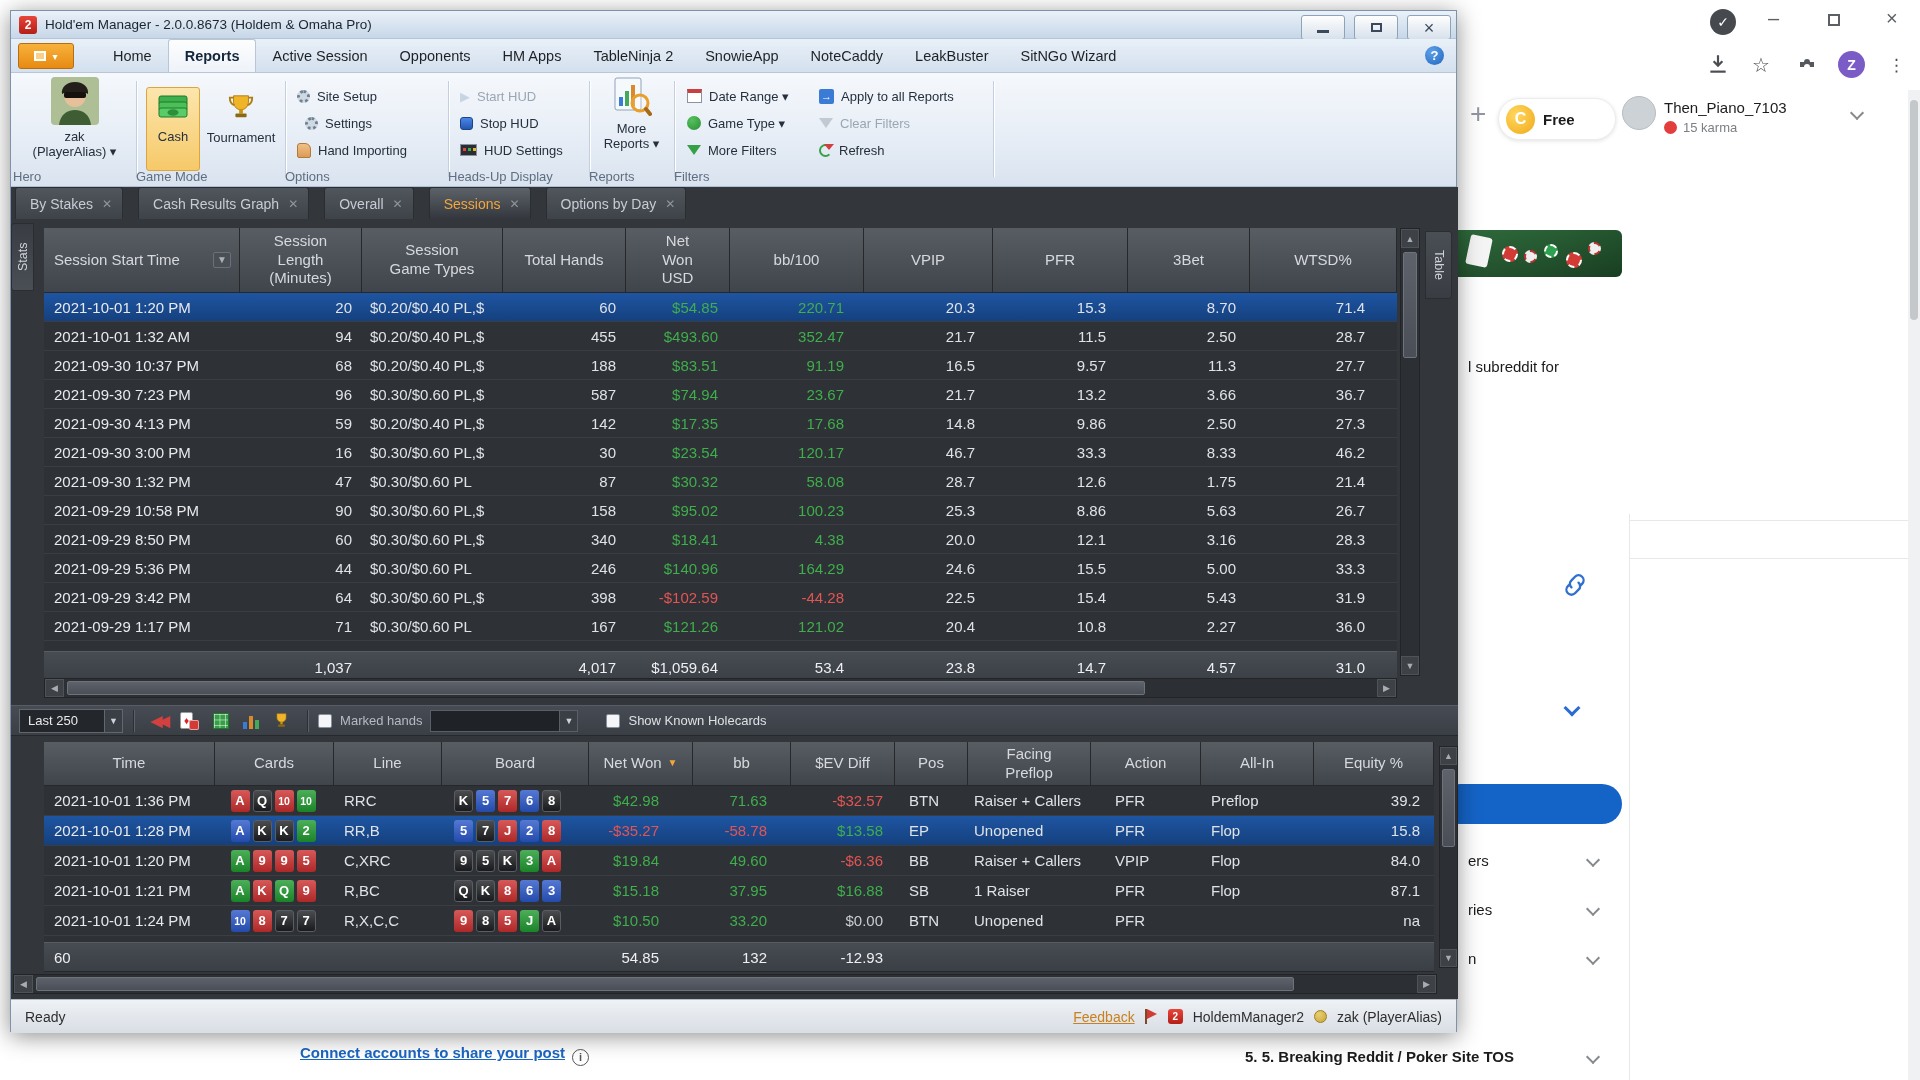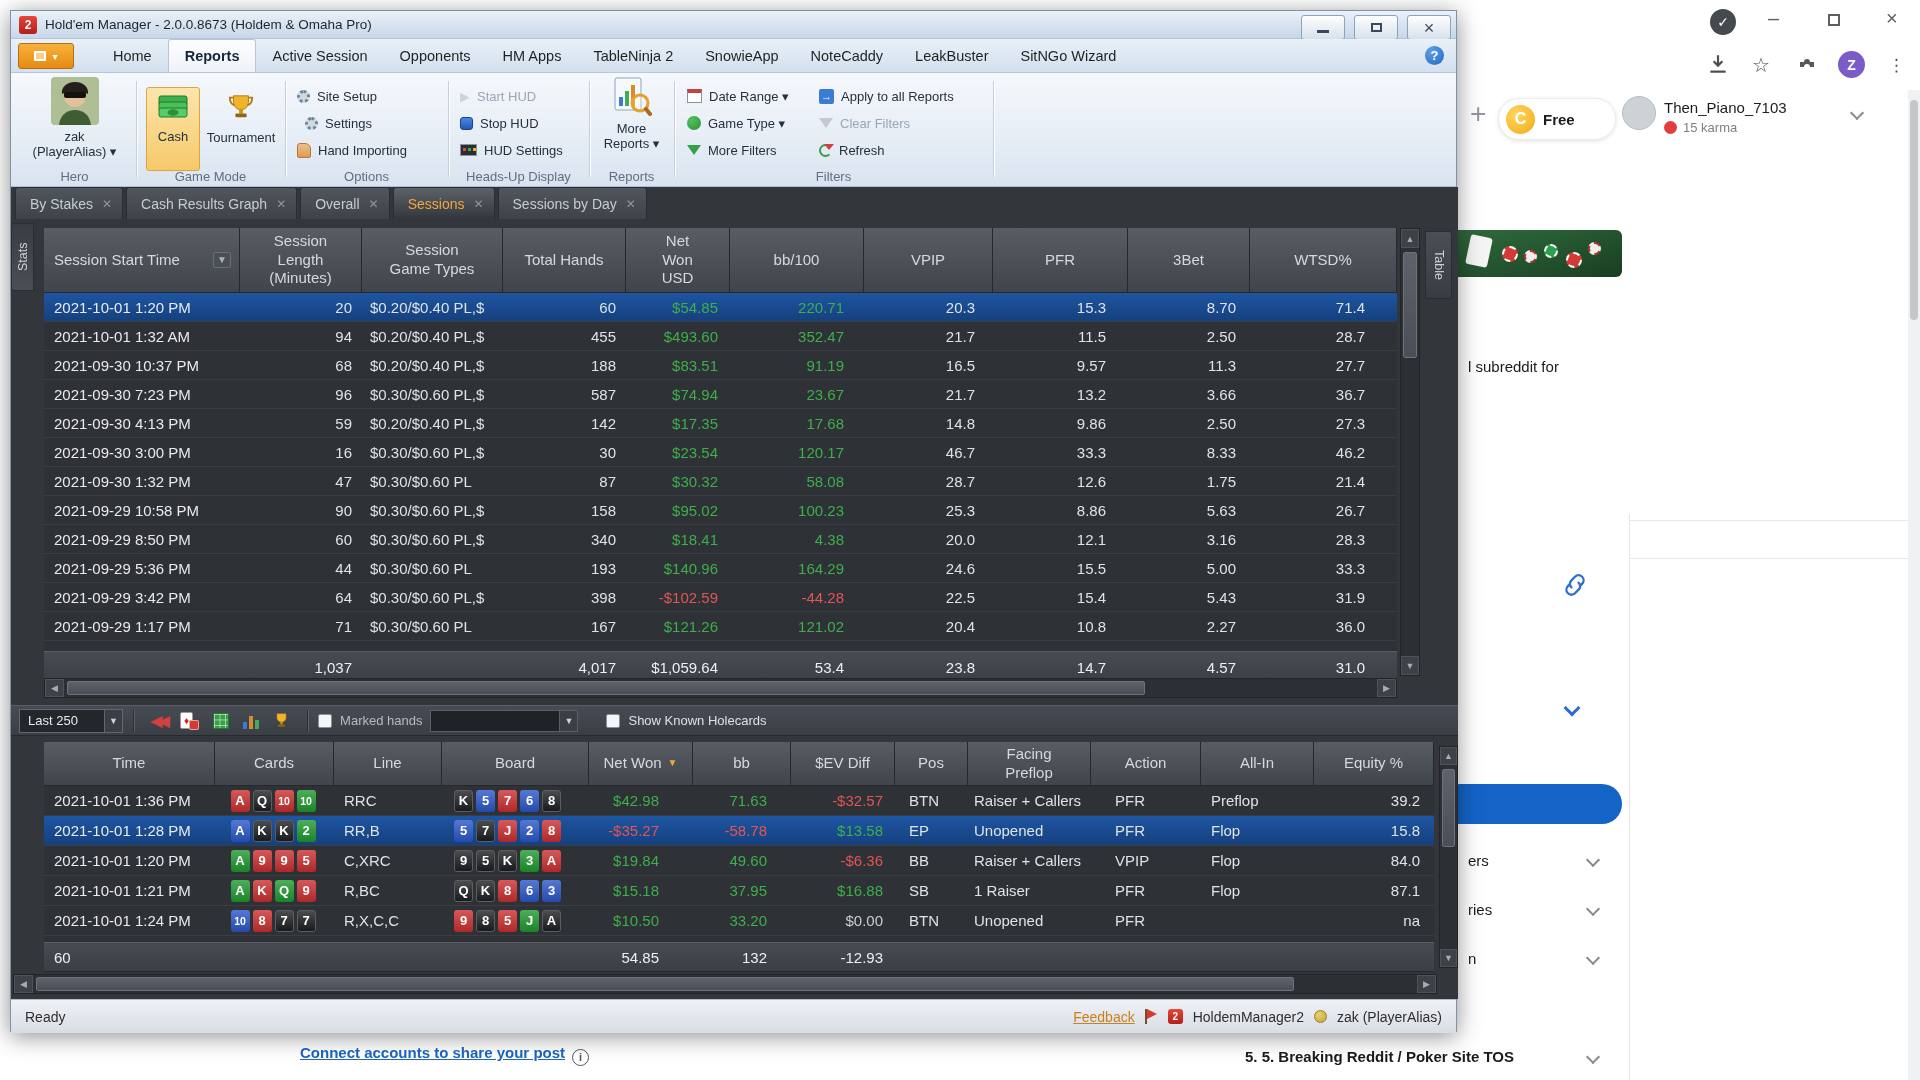--- a/index.html
+++ b/index.html
@@ -54,21 +54,21 @@
 .appbtn{position:absolute;left:7px;top:4px;width:56px;height:26px;border-radius:3px;background:linear-gradient(#f7b23c,#e78a12);border:1px solid #b86e10;display:flex;align-items:center;justify-content:center;gap:6px}
 .appbtn-ic{width:12px;height:10px;border:2px solid #fff;background:#f9d08a}
 .appbtn-car{color:#fff;font-size:10px}
 .menu-tabs{display:flex;margin-left:86px}
 .menu-tab{padding:0 16px;font-size:14.5px;color:#1e2124;display:flex;align-items:center}
 .menu-tab.active{background:linear-gradient(#fdfdfe,#eef3f9);border:1px solid #b9c6d6;border-bottom:none;border-radius:3px 3px 0 0;font-weight:bold;color:#14263c}
 .help{position:absolute;right:12px;top:7px;width:19px;height:19px;border-radius:50%;background:radial-gradient(circle at 35% 30%,#5ea0e8,#1f66c0);color:#fff;font-size:13px;font-weight:bold;display:flex;align-items:center;justify-content:center}
 
 .ribbon{left:0;top:62px;width:100%;height:114px;background:linear-gradient(#f5f8fc,#e9eff7 50%,#d9e3ef);border-bottom:1px solid #aebfd3}
 .rsep{position:absolute;top:8px;width:1px;height:96px;background:#c3cfde;box-shadow:1px 0 0 #fff}
-.glabel{position:absolute;left:0;bottom:3px;width:100%;text-align:center;font-size:13px;color:#5f6e80}
+.glabel{position:absolute;left:0;bottom:3px;width:100%;font-size:13px;color:#5f6e80}
 .rgroup{top:0;height:114px}
 .ritem{position:absolute;display:flex;align-items:center;gap:7px;height:22px;font-size:13px;color:#25303c;white-space:nowrap}
 .ritem.dis{color:#9aa6b2}
 .ritem.dis .ric{opacity:.5}
 .ric{flex:none;display:inline-flex;align-items:center;justify-content:center}
 .ic-gear{width:13px;height:13px;border:3px dotted #6e8093;border-radius:50%;background:#cfd9e2}
 .ic-hand{width:14px;height:15px;background:linear-gradient(#f0c089,#dd9b55);border:1px solid #b07a3a;border-radius:3px 6px 2px 2px}
 .ic-play::before{content:"▶";color:#9fb6cc;font-size:13px}
 .ic-stop{width:13px;height:13px;background:linear-gradient(#4a86e8,#2458b0);border:1px solid #1b4488;border-radius:3px}
 .ic-hud{width:17px;height:12px;background:#2a2d33;border:1px solid #8a93a0;position:relative}
@@ -81,21 +81,21 @@
 .ic-ap::before{content:"→"}
 .ic-rf{width:13px;height:13px;border:2.5px solid #35a046;border-right-color:transparent;border-radius:50%;position:relative}
 .ic-rf::before{content:"";position:absolute;right:-4px;top:-2px;border-left:5px solid transparent;border-right:5px solid transparent;border-top:6px solid #d04040}
 .hero-name{text-align:center;font-size:13px;color:#25303c;line-height:15px}
 .gm-btn{top:14px;width:54px;height:84px;display:flex;flex-direction:column;align-items:center;justify-content:flex-start;gap:6px;padding-top:6px;font-size:13px;color:#25303c;border-radius:3px}
 .gm-btn.sel{background:linear-gradient(#fce6ad,#f6c969);border:1px solid #dca63c}
 .mr-text{text-align:center;font-size:13px;color:#25303c;line-height:15px}
 
 
 .content{left:0;top:176px;width:1447px;height:812px;background:#33363b;overflow:hidden}
-#report-tabs{position:absolute;left:4px;top:0;height:32px;display:flex;gap:3px}
+#report-tabs{position:absolute;left:4px;top:0;height:32px;display:flex;gap:15px}
 .rtab{height:32px;display:flex;align-items:center;gap:9px;padding:0 10px 0 14px;background:linear-gradient(#51565d,#3e434a);border:1px solid #2a2d31;border-bottom:none;border-radius:3px 3px 0 0;color:#c6ccd3;font-size:14px;white-space:nowrap}
 .rtab.active{background:linear-gradient(#5d6269,#33373d);color:#f2a63c}
 .rtab .x{color:#90969d;font-size:12px}
 .vtab{background:linear-gradient(#4a4e55,#393d43);border:1px solid #2a2d31;color:#cfd3d9;font-size:12.5px;display:flex;align-items:center;justify-content:center}
 .vl{left:0;top:36px;width:23px;height:68px;writing-mode:vertical-rl;transform:rotate(180deg);border-radius:0 3px 3px 0}
 .vr{left:1414px;top:44px;width:27px;height:68px;writing-mode:vertical-rl;border-radius:0 3px 3px 0}
 
 .sgrid{display:grid;grid-template-columns:196px 122px 141px 123px 104px 134px 129px 135px 122px 147px}
 .hgrid{display:grid;grid-template-columns:171px 119px 108px 147px 104px 98px 104px 73px 123px 110px 113px 120px}
 .tbl-bg{background:#2e3135}
@@ -440,21 +440,21 @@
         </div>
         <div class="rtab">
           <span>Overall</span>
           <span class="x">✕</span>
         </div>
         <div class="rtab active">
           <span>Sessions</span>
           <span class="x">✕</span>
         </div>
         <div class="rtab">
-          <span>Sessions by Day</span>
+          <span>Options by Day</span>
           <span class="x">✕</span>
         </div>
       </div>
     <div class="abs vtab vl">
         <span>Stats</span>
       </div>
     <div class="abs vtab vr">
         <span>Table</span>
       </div>
 
@@ -582,21 +582,21 @@
           <div class="scell sc5 pos">4.38</div>
           <div class="scell sc6">20.0</div>
           <div class="scell sc7">12.1</div>
           <div class="scell sc8">3.16</div>
           <div class="scell sc9">28.3</div>
         </div>
         <div class="srow sgrid">
           <div class="scell sc0">2021-09-29 5:36 PM</div>
           <div class="scell sc1">44</div>
           <div class="scell sc2">$0.30/$0.60 PL</div>
-          <div class="scell sc3">193</div>
+          <div class="scell sc3">246</div>
           <div class="scell sc4 pos">$140.96</div>
           <div class="scell sc5 pos">164.29</div>
           <div class="scell sc6">24.6</div>
           <div class="scell sc7">15.5</div>
           <div class="scell sc8">5.00</div>
           <div class="scell sc9">33.3</div>
         </div>
         <div class="srow sgrid">
           <div class="scell sc0">2021-09-29 3:42 PM</div>
           <div class="scell sc1">64</div>

